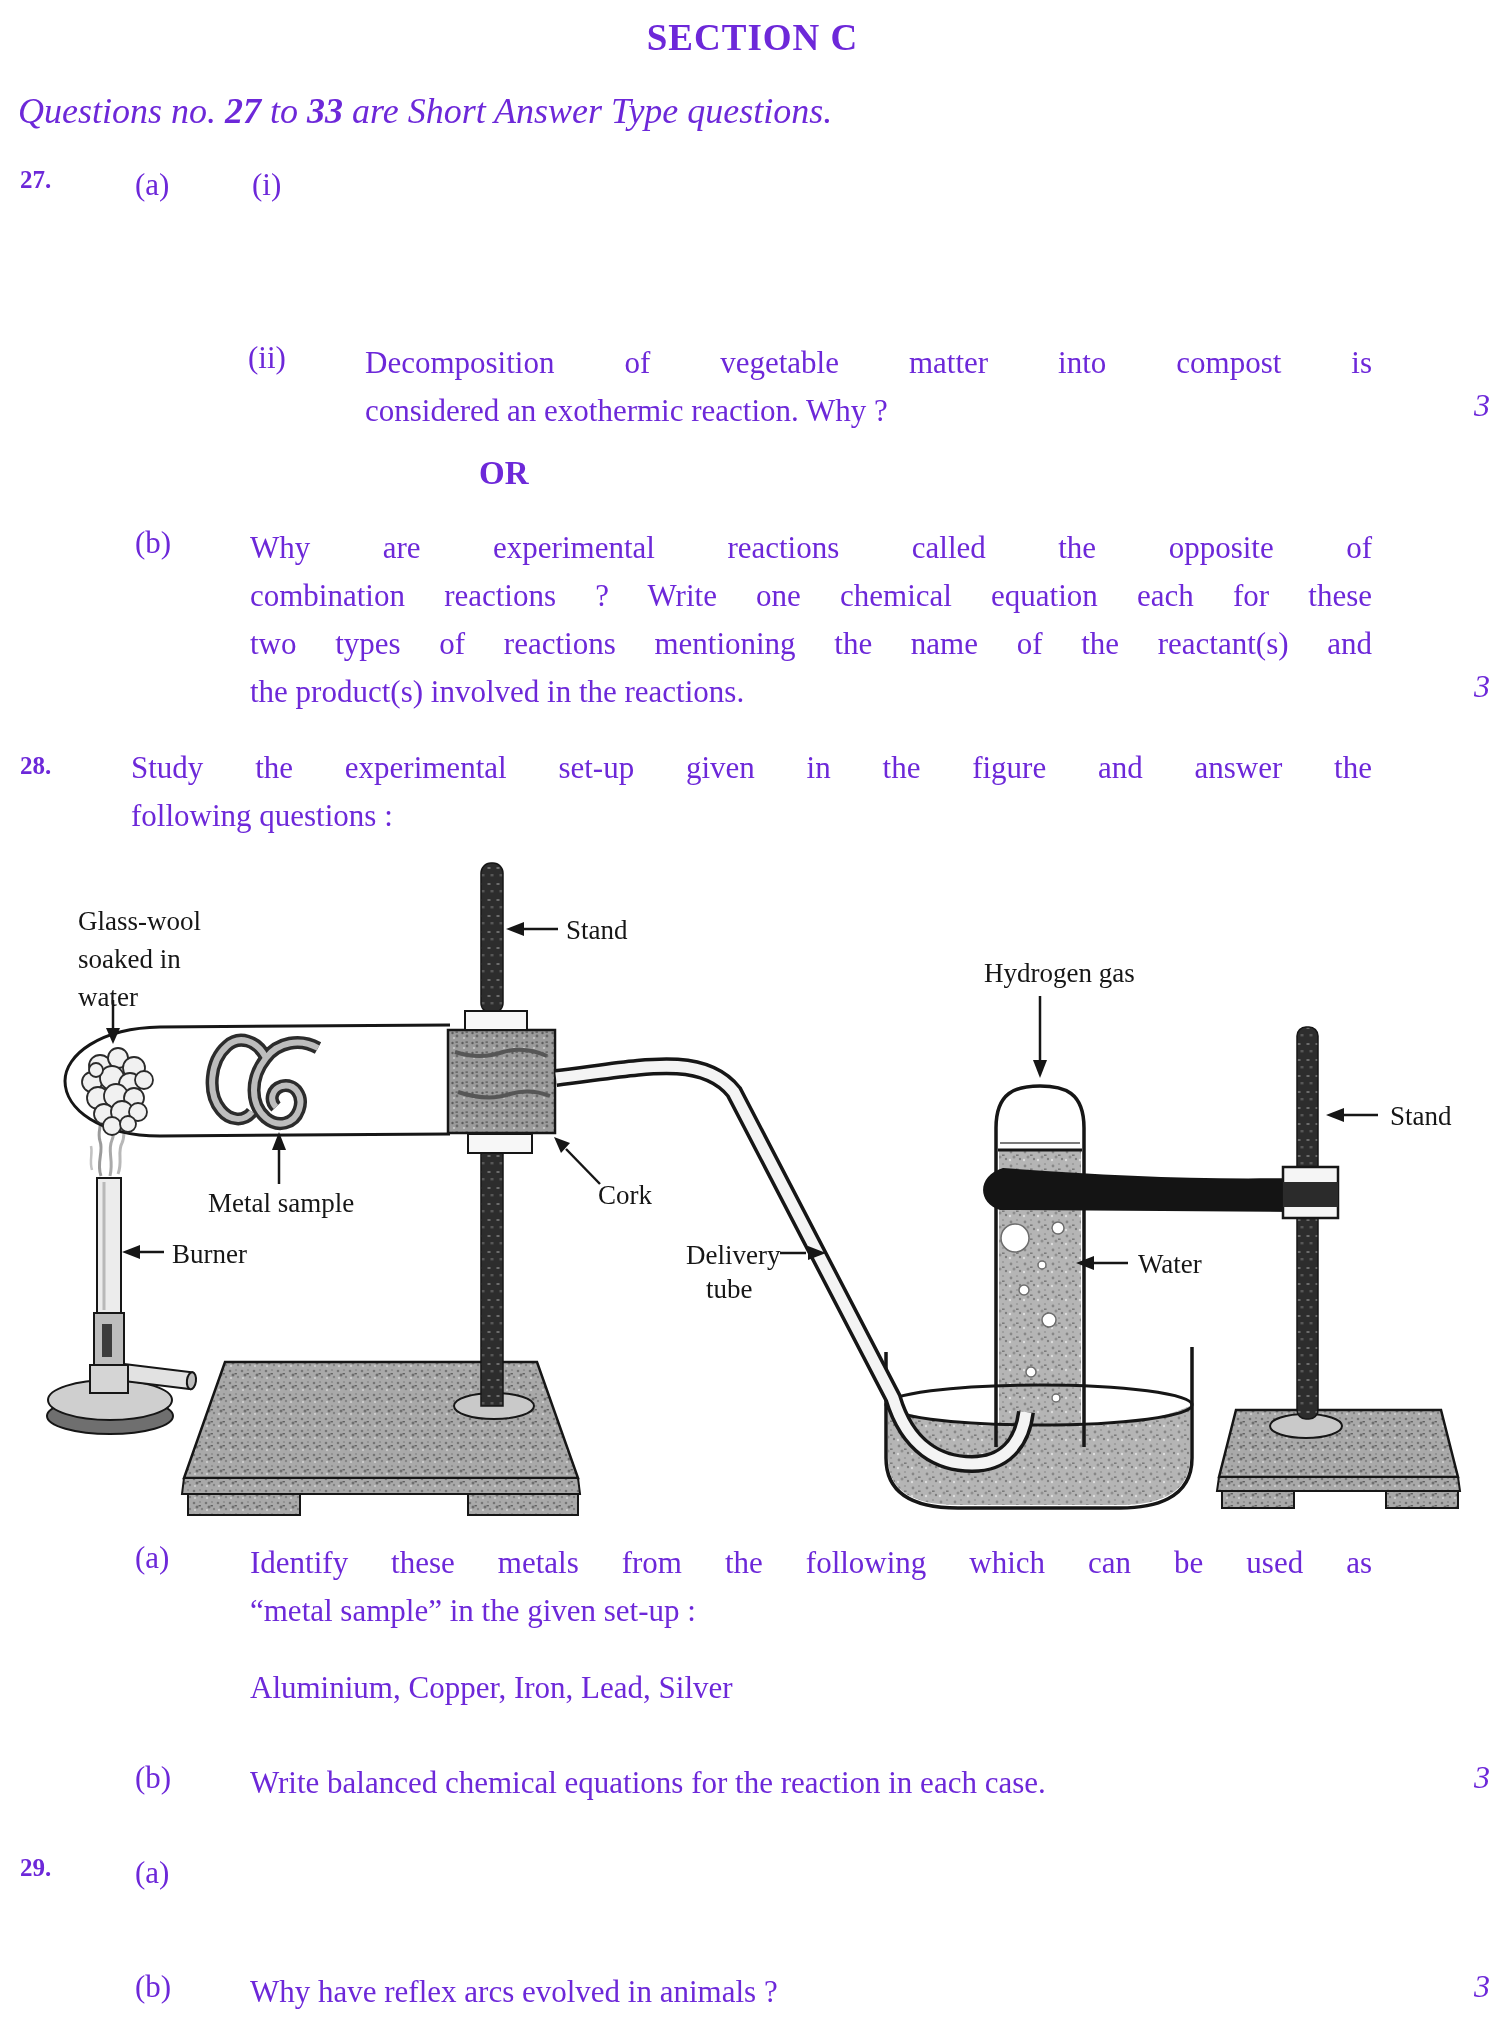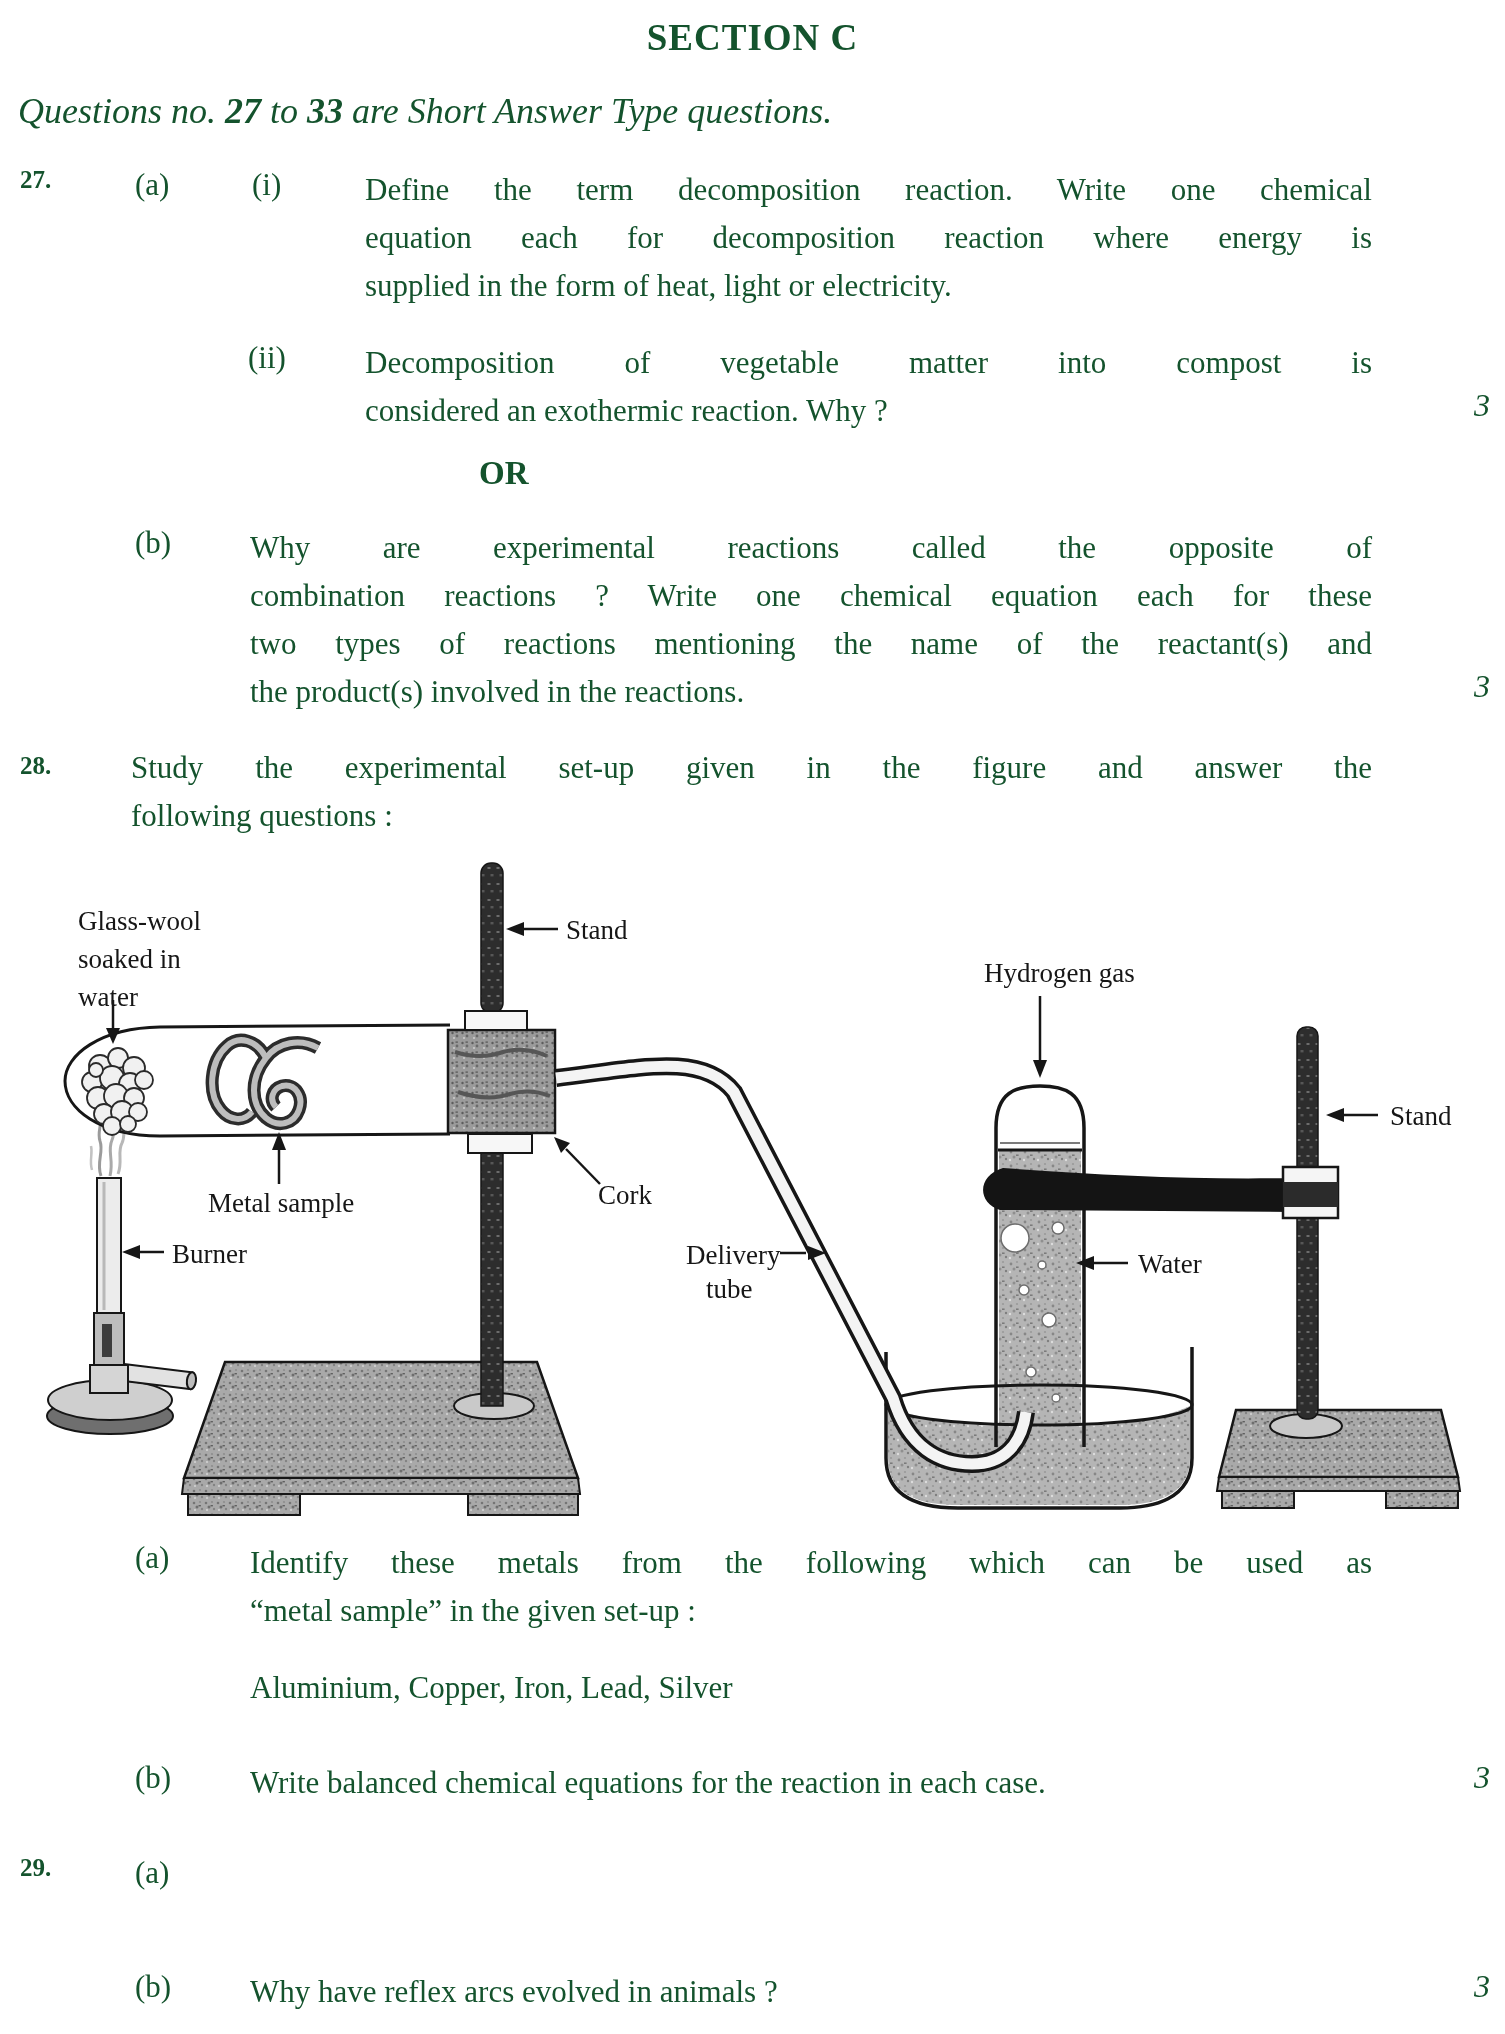--- a/index.html
+++ b/index.html
@@ -1,18 +1,18 @@
 <!DOCTYPE html>
 <html><head>
 <meta charset="utf-8">
 <style>
   html,body{margin:0;padding:0;background:#ffffff;}
   #page{
     position:relative;width:1505px;height:2034px;background:#ffffff;
-    font-family:"Liberation Serif", serif;color:#14532d;overflow:hidden;text-decoration:underline;
+    font-family:"Liberation Serif", serif;color:#6d28d9;overflow:hidden;text-decoration:underline;
   }
   .abs{position:absolute;}
   .sec-title{top:16px;left:0;width:1505px;text-align:center;font-weight:bold;font-size:37px;letter-spacing:1px;}
   .intro{top:90px;left:18px;width:1200px;font-style:italic;font-size:36px;white-space:nowrap;}
   .intro b{font-weight:bold;}
   .qnum{font-weight:bold;font-size:25px;width:80px;}
   .sublab{font-size:31px;width:90px;}
   .tblock{font-size:31px;line-height:48px;}
   .tblock .just{text-align:justify;text-align-last:justify;}
   .tblock .last{text-align:left;}
@@ -25,25 +25,20 @@
 
 <div id="page">
 
   <div class="abs sec-title">SECTION C</div>
 
   <div class="abs intro"><span>Questions no. </span><b>27</b><span> to </span><b>33</b><span> are Short Answer Type questions.</span></div>
 
   <div class="abs qnum" style="top:166px;left:20px;">27.</div>
   <div class="abs sublab" style="top:167px;left:135px;">(a)</div>
   <div class="abs sublab" style="top:167px;left:252px;">(i)</div>
-  <div class="abs tblock" style="top:166px;left:365px;width:1007px;">
-    <div class="just">Define the term decomposition reaction. Write one chemical</div>
-    <div class="just">equation each for decomposition reaction where energy is</div>
-    <div class="last">supplied in the form of heat, light or electricity.</div>
-  </div>
 
   <div class="abs sublab" style="top:340px;left:248px;">(ii)</div>
   <div class="abs tblock" style="top:339px;left:365px;width:1007px;">
     <div class="just">Decomposition of vegetable matter into compost is</div>
     <div class="last">considered an exothermic reaction. Why ?</div>
   </div>
   <div class="abs marks" style="top:387px;left:1420px;">3</div>
 
   <div class="abs orlab" style="top:455px;left:479px;">OR</div>
 

